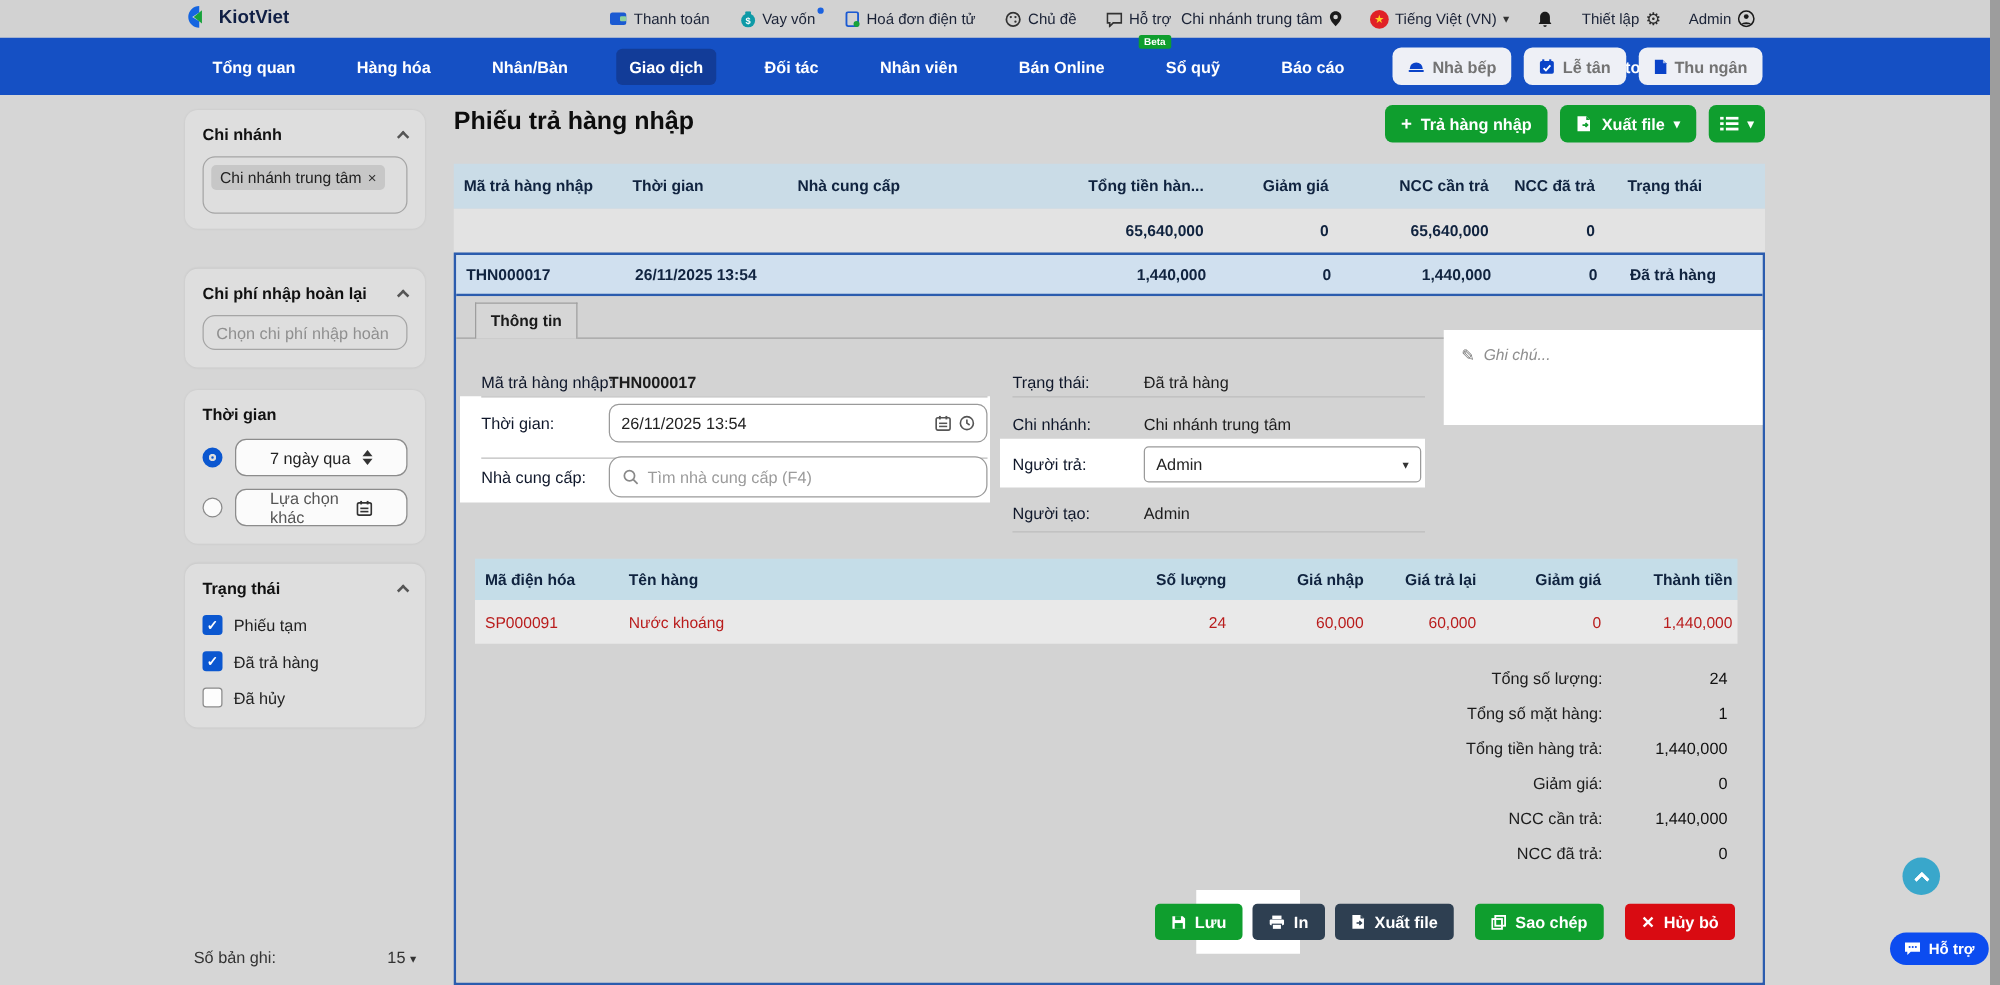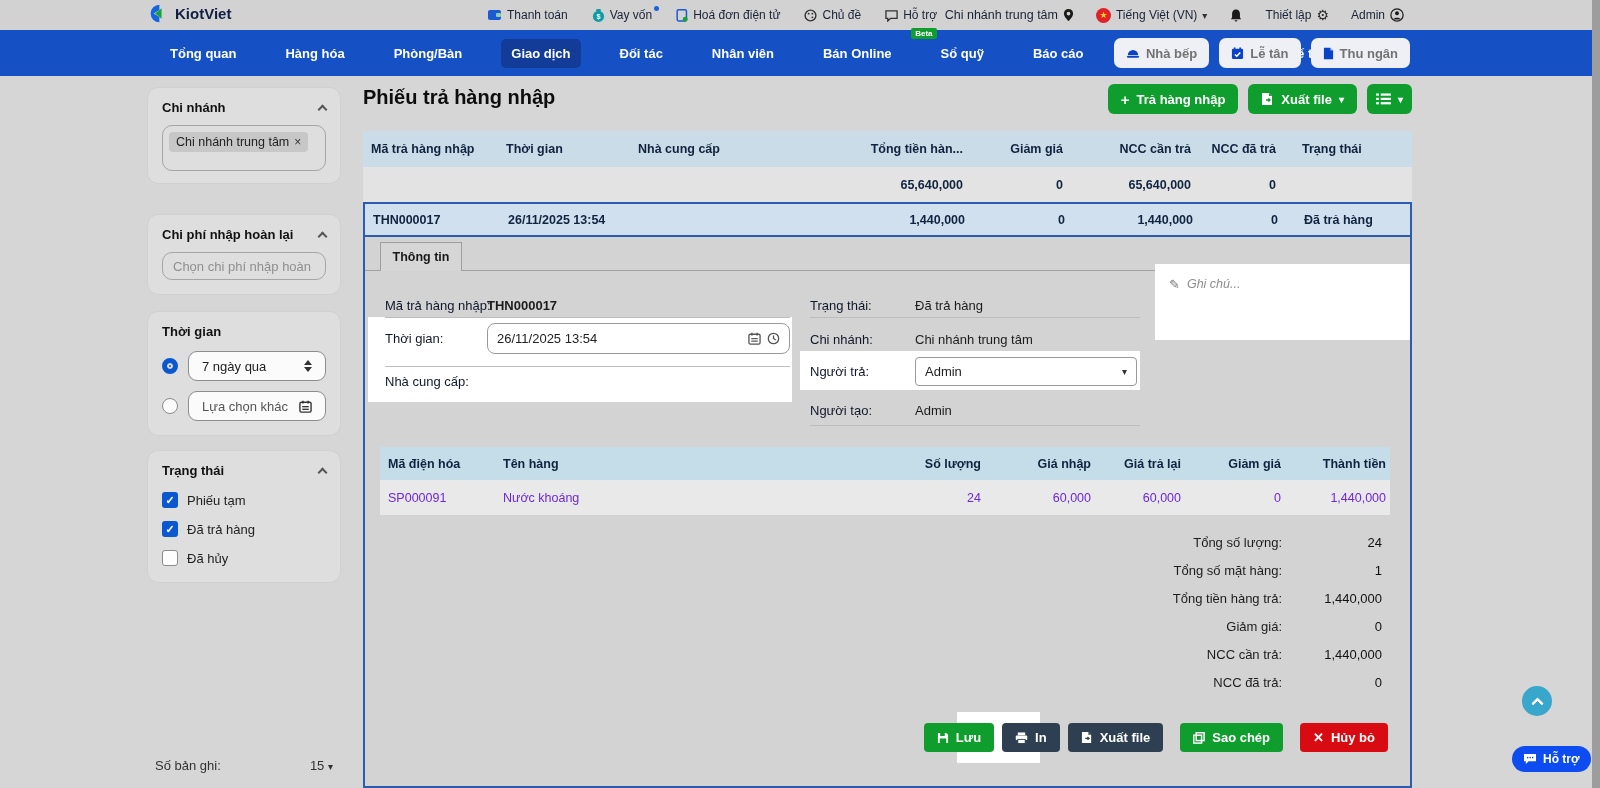--- a/index.html
+++ b/index.html
@@ -36,21 +36,21 @@
   .s-input { width:100%; height:28px; border:1.5px solid #a5a5a5; border-radius:10px; background:transparent; font-size:13px; color:#333; padding:0 10px; margin-bottom:9px; outline:none; }
   .s-input::placeholder { color:#8f8f8f; }
   .expand-link { text-align:center; font-size:13px; color:#4a4a4a; cursor:pointer; margin-top:2px; }
   .branch-box { border:1.5px solid #a5a5a5; border-radius:10px; min-height:46px; padding:6px; }
   .branch-tag { display:inline-flex; align-items:center; gap:5px; background:#c7c7c7; border-radius:4px; font-size:12.5px; color:#222; padding:3px 7px; }
   .tag-x { font-size:12px; color:#333; cursor:pointer; }
   .radio-row { display:flex; align-items:center; gap:10px; margin-bottom:10px; }
   .radio { width:16px; height:16px; border-radius:50%; flex:0 0 16px; }
   .radio.on { border:5px solid #0b57d0; background:#0b57d0; box-shadow:inset 0 0 0 2px #dedede; }
   .radio.off { border:1.5px solid #8a8a8a; background:#fbfbfb; }
-  .pill-select { flex:1; height:30px; border:1.5px solid #8c8c8c; border-radius:9px; background:#fbfbfb; display:flex; align-items:center; justify-content:space-between; padding:0 13px; font-size:13px; color:#222; cursor:pointer; }
+  .pill-select { flex:1; height:30px; border:1.5px solid #8c8c8c; border-radius:9px; background:#fbfbfb; display:flex; align-items:center; justify-content:space-between; padding:0 27px; font-size:13px; color:#222; cursor:pointer; }
   .updown { display:flex; flex-direction:column; gap:2px; }
   .tri-up { width:0; height:0; border-left:4px solid transparent; border-right:4px solid transparent; border-bottom:5px solid #333; }
   .tri-dn { width:0; height:0; border-left:4px solid transparent; border-right:4px solid transparent; border-top:5px solid #333; }
   .check-row { display:flex; align-items:center; gap:9px; margin-bottom:13px; font-size:13px; color:#222; }
   .cbx { width:16px; height:16px; border-radius:3px; flex:0 0 16px; display:flex; align-items:center; justify-content:center; }
   .cbx.on { background:#0b57d0; color:#fff; font-size:11px; font-weight:bold; }
   .cbx.off { background:#fdfdfd; border:1.5px solid #8a8a8a; }
   .records-row { position:absolute; left:155px; top:758px; width:178px; display:flex; justify-content:space-between; align-items:center; font-size:13px; color:#333; }
 
   
@@ -85,21 +85,21 @@
   .sup-input input::placeholder { color:#9b9b9b; }
   .dd { position:absolute; left:550px; top:120px; width:222px; height:29px; background:#fff; border:1.3px solid #9a9a9a; border-radius:4px; display:flex; align-items:center; justify-content:space-between; padding:0 9px; font-size:13px; color:#222; z-index:2; cursor:pointer; }
   .note-box { position:absolute; left:790px; top:27px; width:255px; height:76px; background:#fff; padding:13px 14px; display:flex; gap:7px; align-items:flex-start; }
   .note-ph { font-size:12.5px; font-style:italic; color:#8e8e8e; }
   .pencil { font-size:13px; color:#777; }
 
   .ptable { position:absolute; left:15px; top:210px; width:1010px; }
   .prow { display:grid; grid-template-columns:115px 330px 160px 110px 90px 100px 105px; align-items:center; }
   .prow > div { font-size:12.5px; padding:0 4px; }
   .phead { height:33px; background:#c5dde8; font-weight:bold; color:#10233f; }
-  .pdata { height:35px; background:#e9e9e9; color:#6d28d9; }
+  .pdata { height:35px; background:#e9e9e9; color:#b91c1c; }
 
   .totals { position:absolute; right:28px; top:295px; display:flex; flex-direction:column; gap:8px; }
   .tot-row { display:flex; justify-content:flex-end; align-items:center; height:20px; }
   .tot-label { font-size:13px; color:#1c1c1c; text-align:left; }
   .tot-value { width:100px; font-size:13px; color:#111; text-align:right; }
 
   .btn-row { position:absolute; right:22px; top:486px; display:flex; gap:8px; z-index:3; }
   .abtn { height:29px; border:none; border-radius:4px; color:#fff; font-size:13px; font-weight:bold; padding:0 13px; display:flex; align-items:center; gap:7px; cursor:pointer; white-space:nowrap; }
   .abtn.green { background:#0f9e2e; }
   .abtn.dark  { background:#2e3f51; }
@@ -219,21 +219,21 @@
             </svg>
         </span>
       </div>
     </div>
   </div>
 
   <div class="navbar">
     <div class="nav-items">
       <span class="nav-item">Tổng quan</span>
       <span class="nav-item">Hàng hóa</span>
-      <span class="nav-item">Phòng/Bàn</span>
+      <span class="nav-item">Nhân/Bàn</span>
       <span class="nav-item active">Giao dịch</span>
       <span class="nav-item">Đối tác</span>
       <span class="nav-item">Nhân viên</span>
       <span class="nav-item">Bán Online</span>
       <span class="nav-item">Sổ quỹ</span>
       <span class="nav-item">Báo cáo</span>
       <span class="nav-item">Phân tích</span>
       <span class="nav-item">Thuế &amp; Kế toán</span>
     </div>
     <div class="nav-quick">
@@ -444,20 +444,29 @@
           <span class="ico">
             <svg width="13" height="13" viewBox="0 0 14 14">
                 <circle cx="7" cy="7" r="5.6" fill="none" stroke="#555" stroke-width="1.4"></circle>
                 <path d="M7 3.8 V7 L9.4 8.6" stroke="#555" stroke-width="1.4" fill="none"></path>
               </svg>
           </span>
         </div>
         <div class="divider" style="left:20px; top:129px; width:405px; z-index:1;"></div>
 
         <span class="fl-label" style="left:20px; top:137px; z-index:2;">Nhà cung cấp:</span>
+        <div class="sup-input">
+          <span class="ico">
+            <svg width="13" height="13" viewBox="0 0 14 14">
+                <circle cx="6" cy="6" r="4.4" fill="none" stroke="#888" stroke-width="1.5"></circle>
+                <path d="M9.4 9.4 L13 13" stroke="#888" stroke-width="1.5"></path>
+              </svg>
+          </span>
+          <input placeholder="Tìm nhà cung cấp (F4)" style="">
+        </div>
 
         <span class="fl-label" style="left:445px; top:61px;">Trạng thái:</span>
         <span class="fl-value" style="left:550px; top:61px;">Đã trả hàng</span>
         <div class="divider" style="left:445px; top:80px; width:330px;"></div>
 
         <span class="fl-label" style="left:445px; top:95px;">Chi nhánh:</span>
         <span class="fl-value" style="left:550px; top:95px;">Chi nhánh trung tâm</span>
 
         <span class="fl-label" style="left:445px; top:127px; z-index:2;">Người trả:</span>
         <div class="dd">

